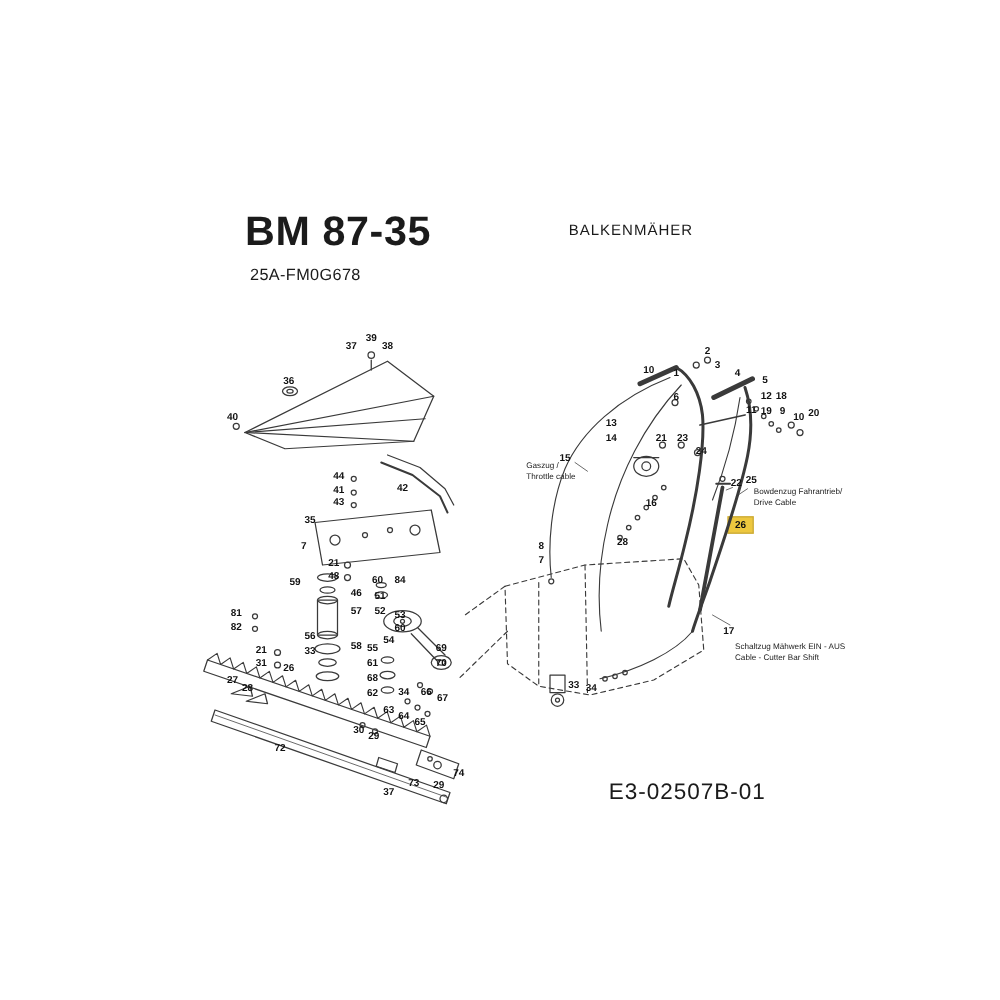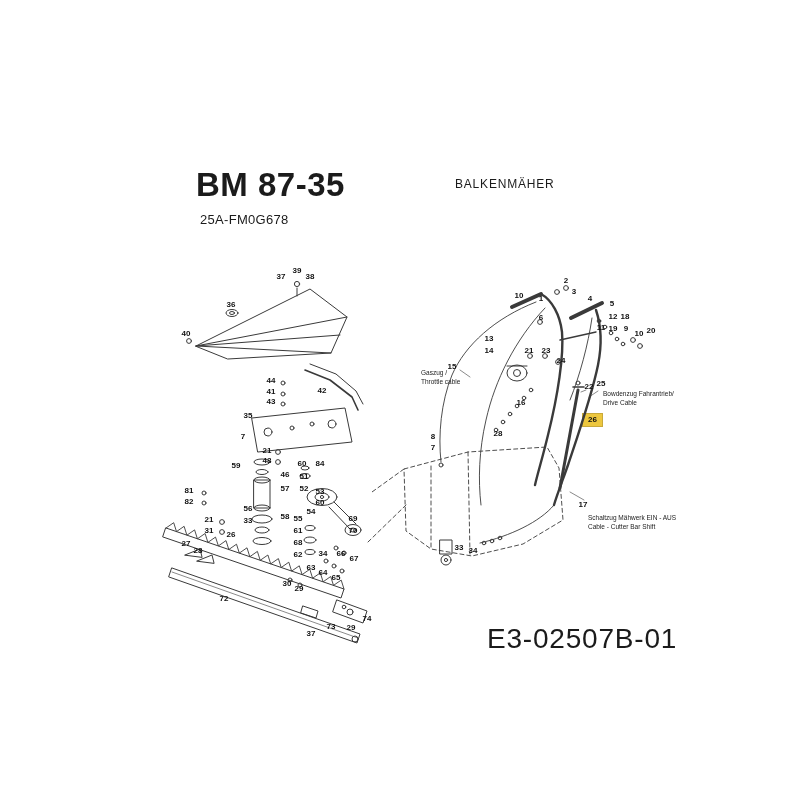--- a/index.html
+++ b/index.html
@@ -17,21 +17,21 @@
   .model-code {
     position:absolute; left:200px; top:212px;
     font-size:13px; letter-spacing:0.3px;
   }
   .sheet-title {
     position:absolute; left:455px; top:177px;
     font-size:12px; letter-spacing:0.8px;
   }
   .diagram-code {
     position:absolute; left:487px; top:623px;
-    font-size:28px; letter-spacing:0.8px;
+    font-size:18px; letter-spacing:0.8px;
   }
   svg.drawing { position:absolute; left:0; top:0; }
   .callout {
     position:absolute; transform:translate(-50%,-50%);
     font-size:8px; font-weight:700; color:#111; line-height:1;
     white-space:nowrap;
   }
   .cable-label {
     position:absolute; font-size:6.5px; line-height:1.35; color:#222;
     white-space:pre-line;

